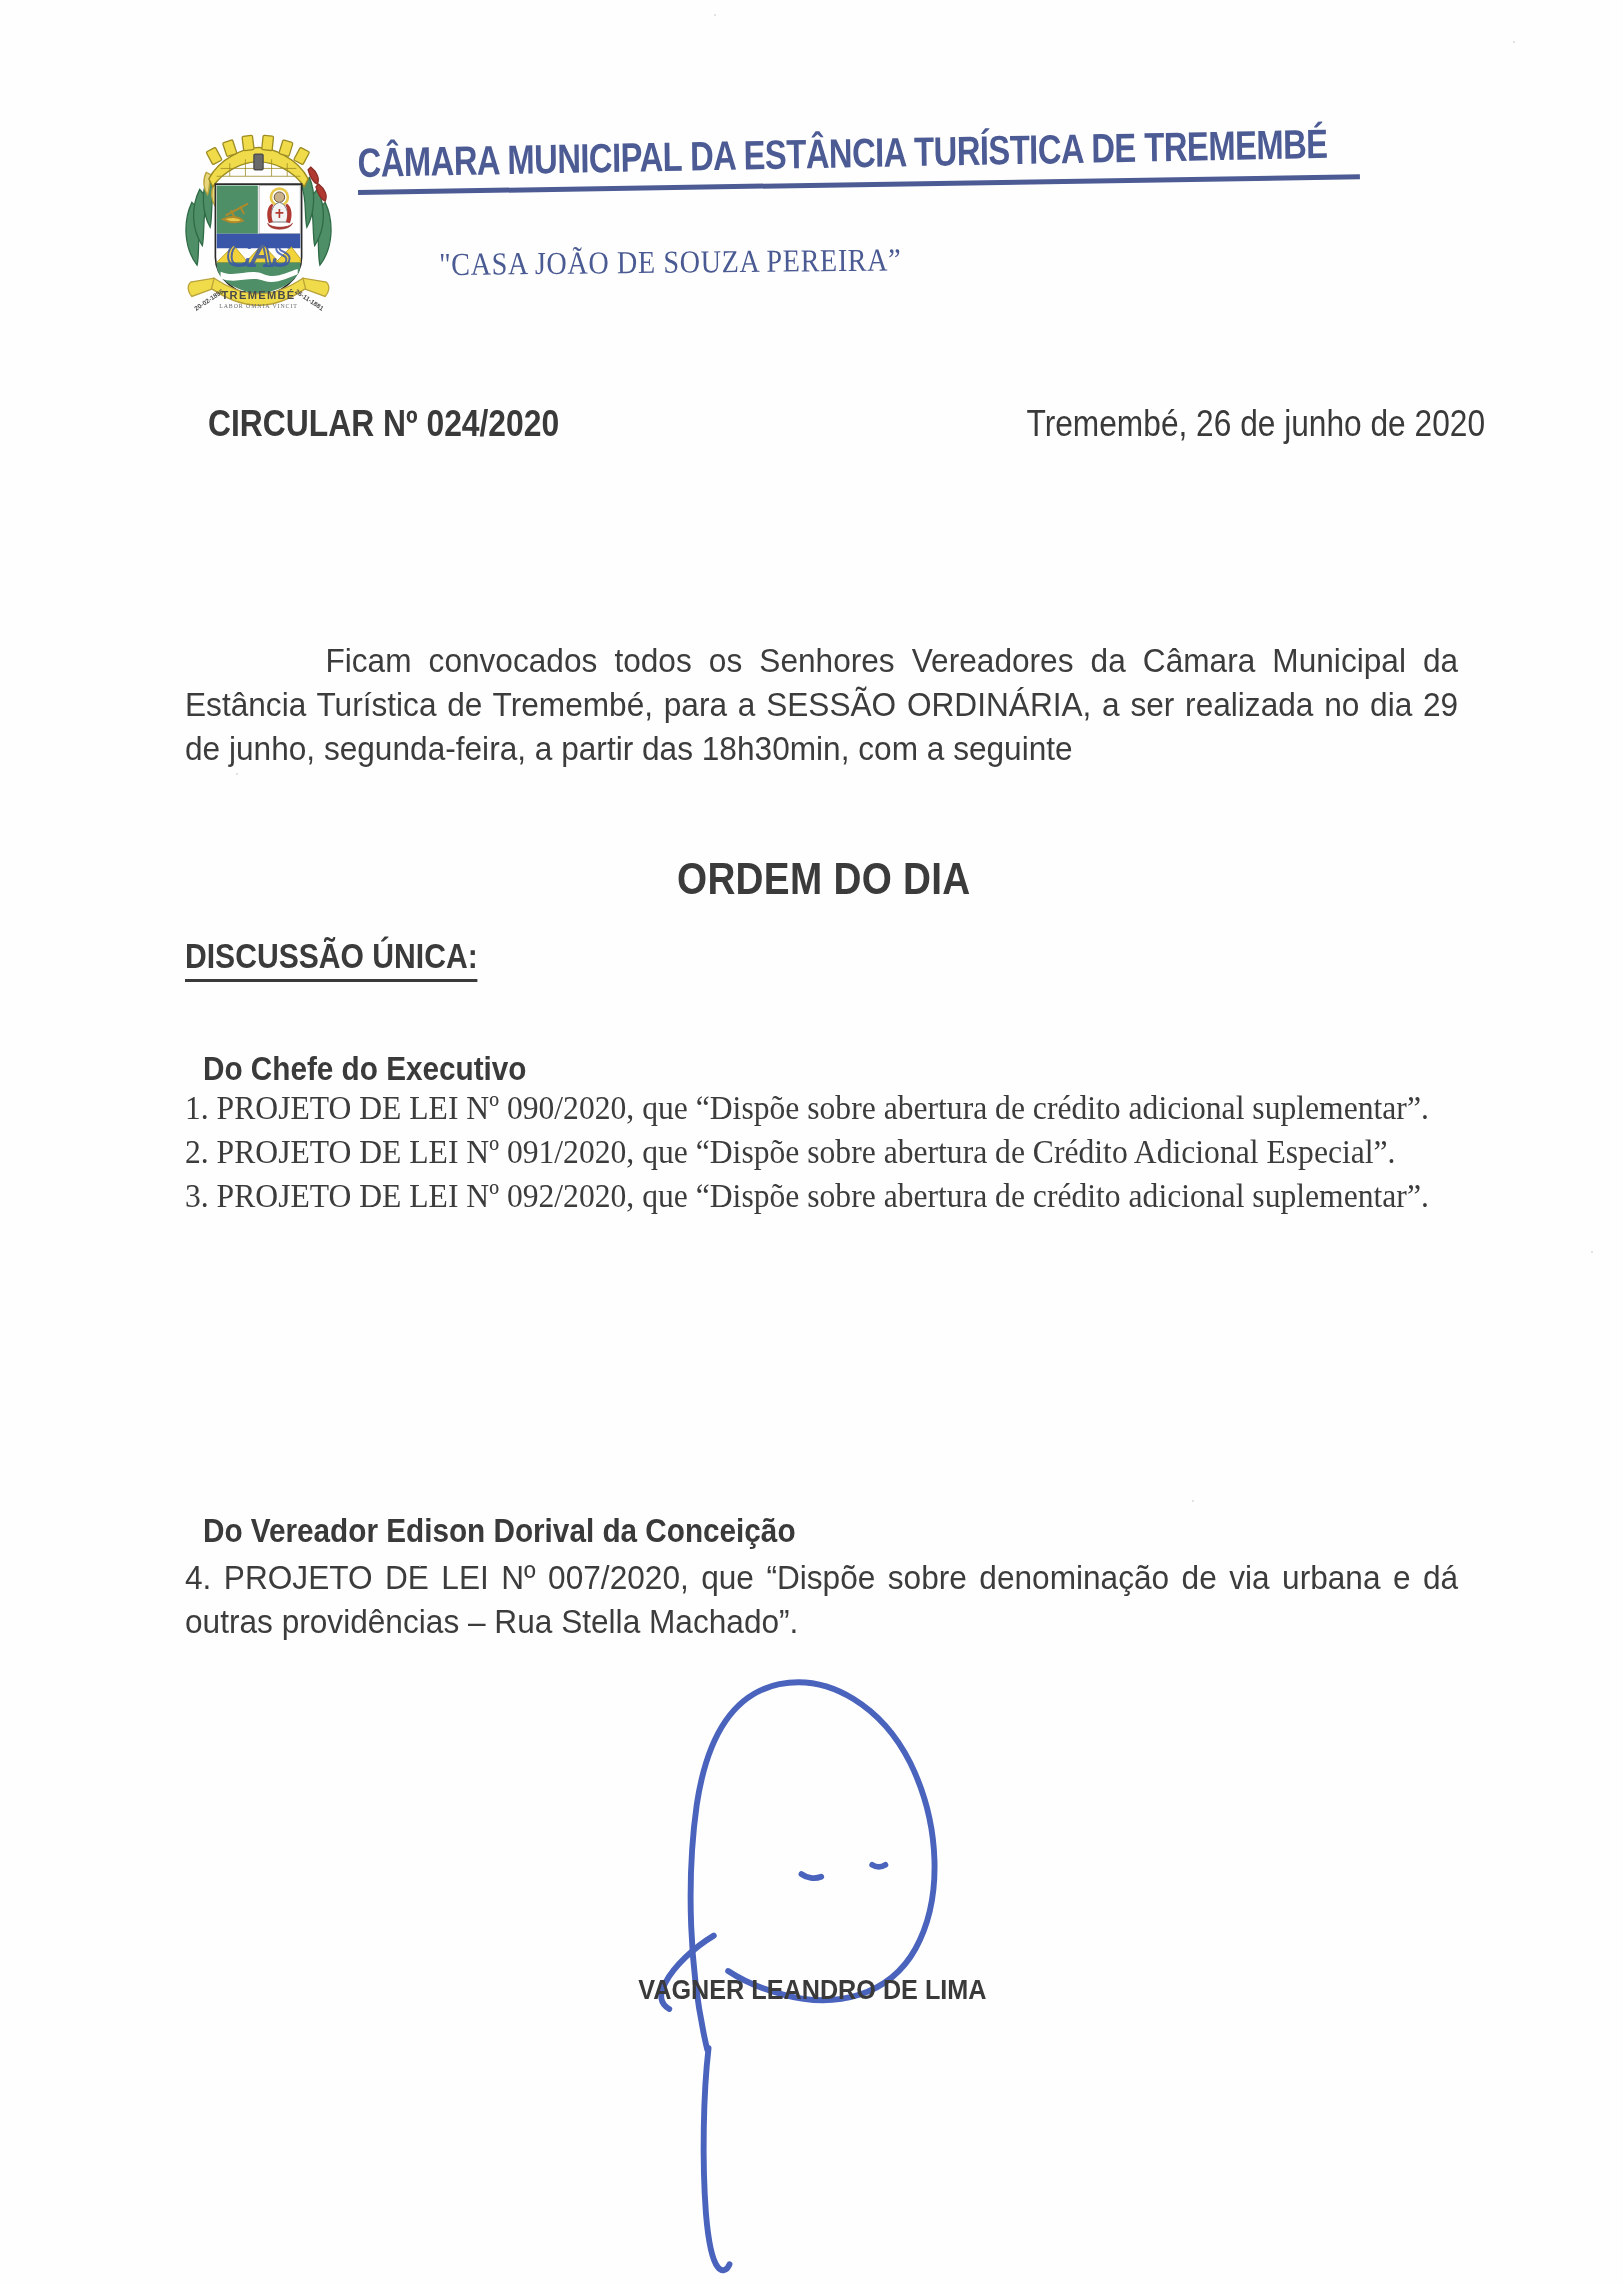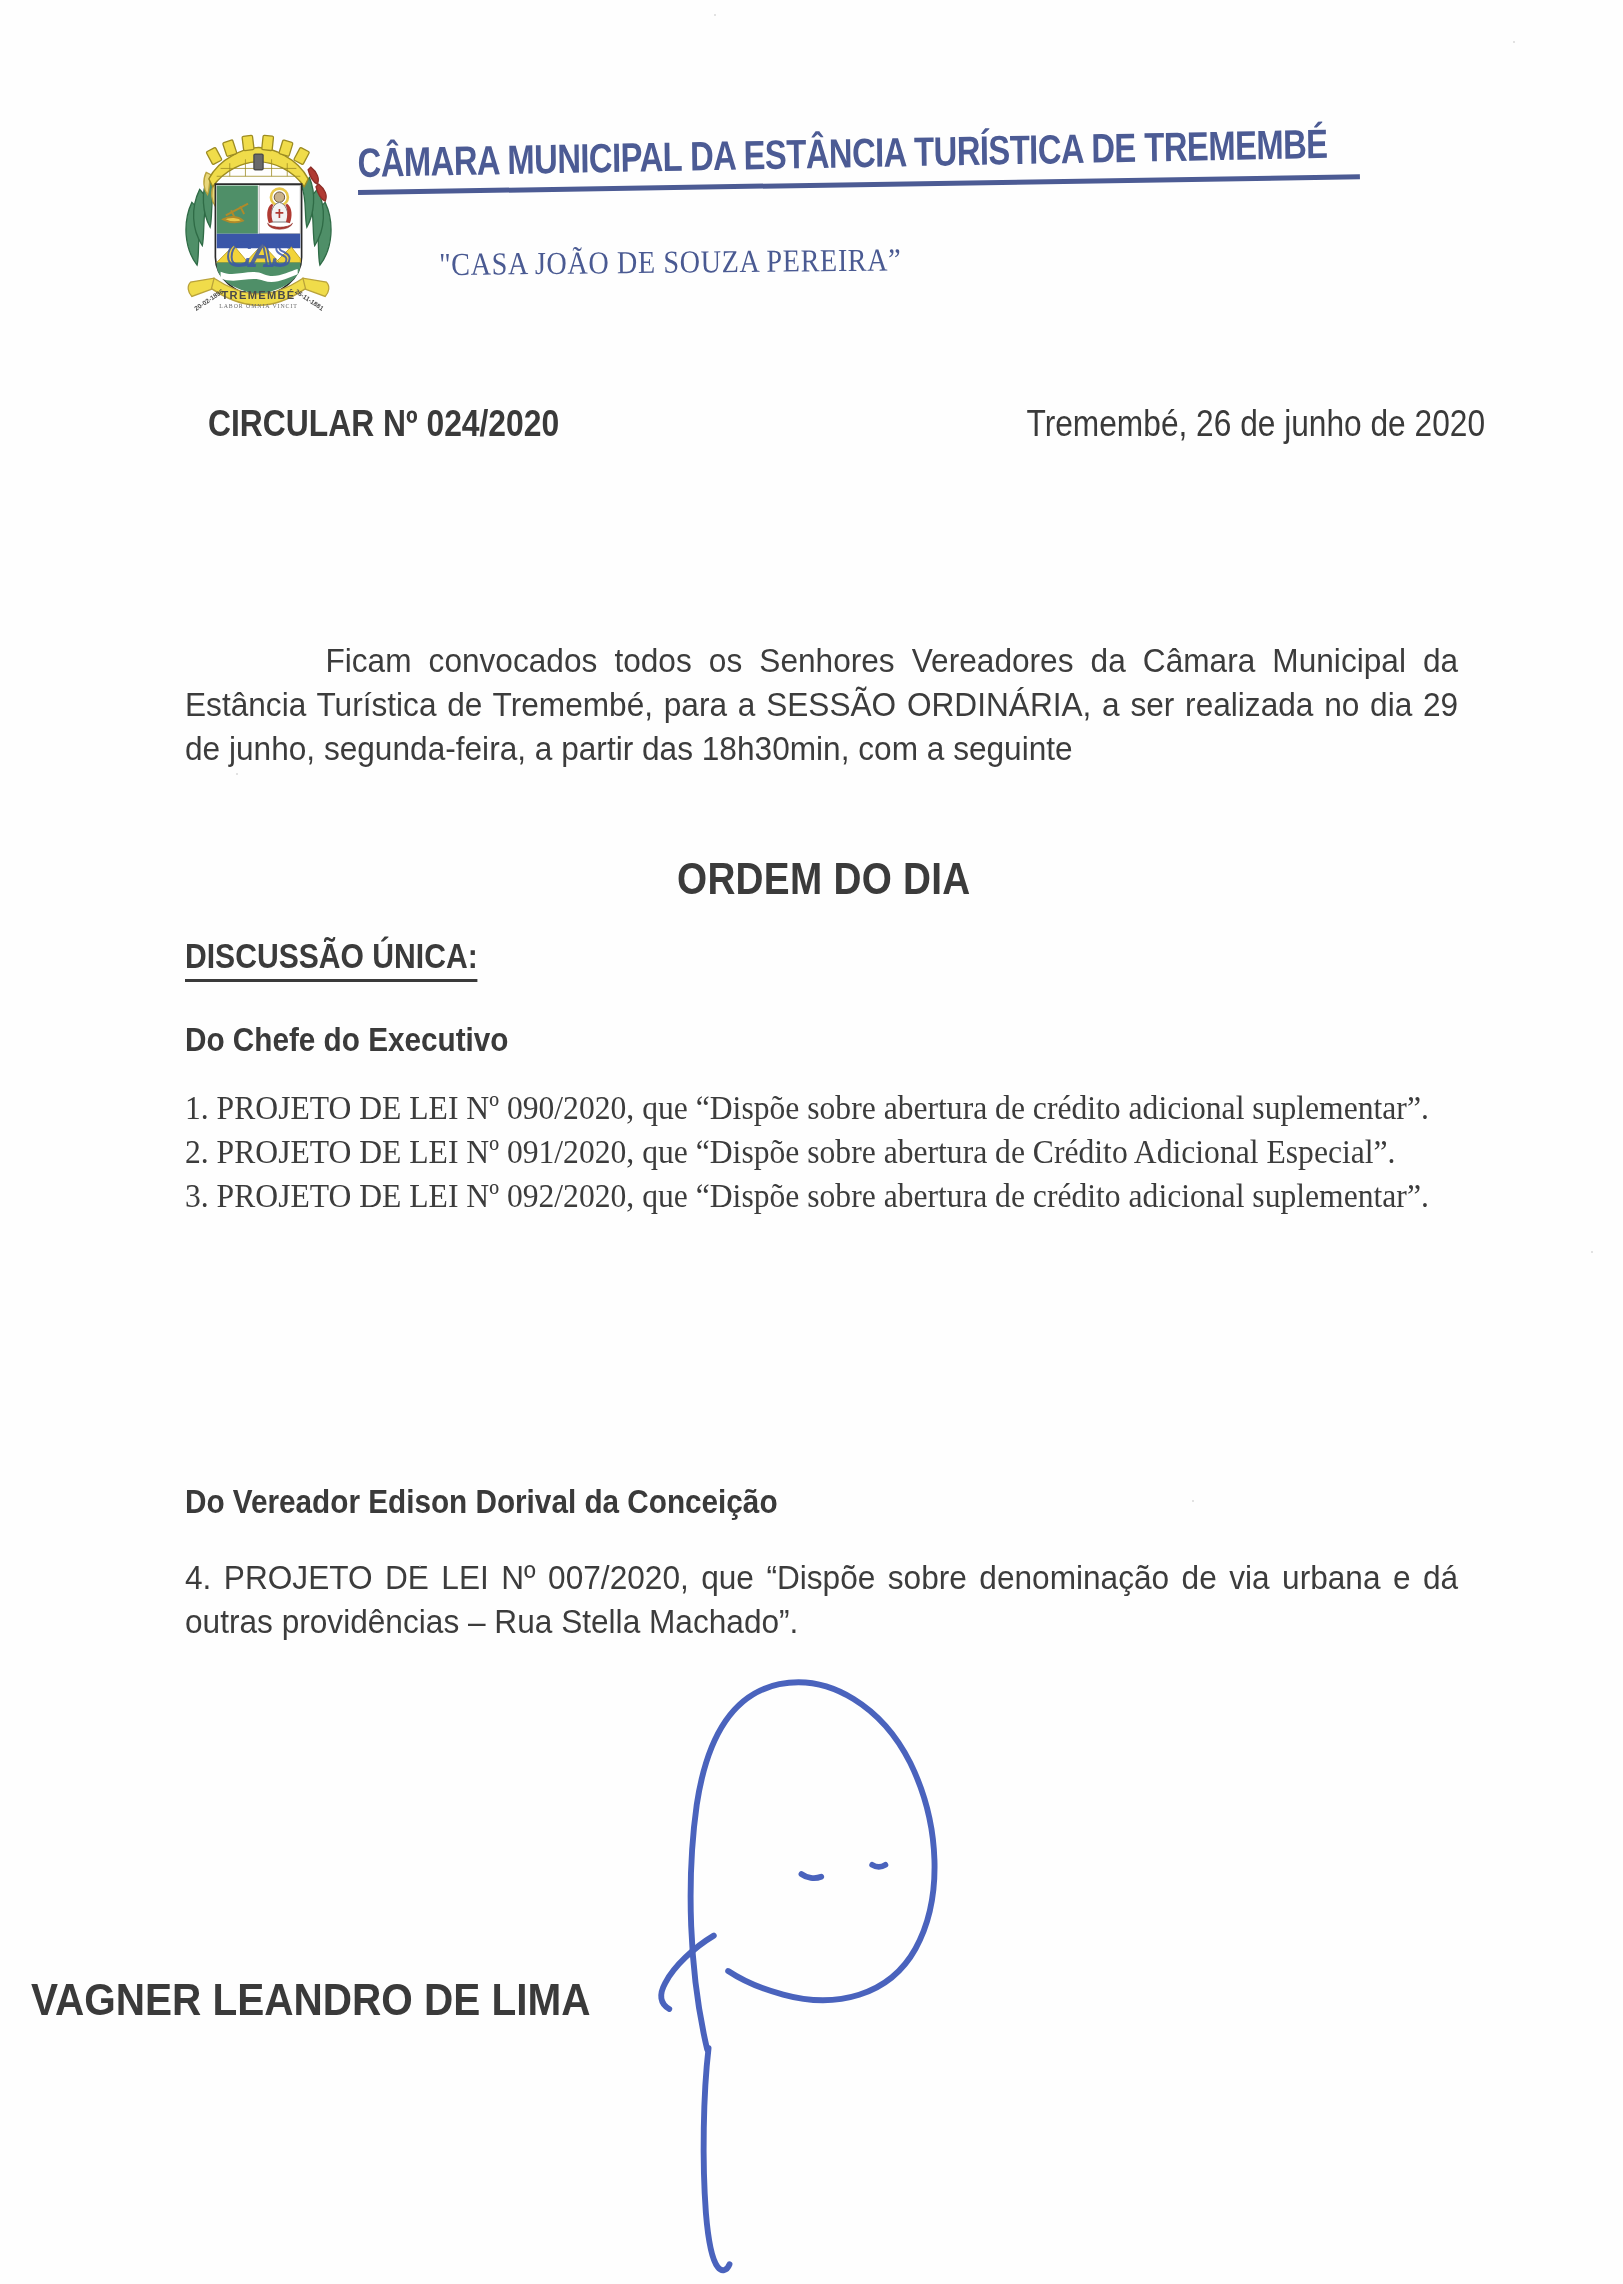--- a/index.html
+++ b/index.html
@@ -150,24 +150,25 @@
   .discussao span {
     display: inline-block;
     transform: scaleX(0.86);
     transform-origin: left top;
     border-bottom: 3.3px solid #3a3a3a;
     padding-bottom: 2.6px;
   }
 
   .subhead {
     position: absolute;
-    left: 0;
+    left: 18px;
     font-size: 33px;
     font-weight: bold;
     color: #3a3a3a;
+    margin-top: 29px;
   }
   .subhead span {
     display: inline-block;
     transform: scaleX(0.90);
     transform-origin: left top;
     white-space: nowrap;
   }
   .subhead-exec { top: 383px; }
   .subhead-ver  { top: 845px; }
 
@@ -202,21 +203,22 @@
     top: 0;
     width: 1624px;
     height: 2284px;
     pointer-events: none;
   }
   .sign-name {
     position: absolute;
     top: 1974px;
     left: 0;
     width: 1624px;
-    font-size: 45px;
+    text-align: center;
+    font-size: 28px;
     font-weight: bold;
     color: #3a3a3a;
     letter-spacing: 0px;
   }
   .sign-name span { display: inline-block; transform: scaleX(0.90); }
   .sign-role {
     position: absolute;
     top: 2023px;
     left: 0;
     width: 1624px;

